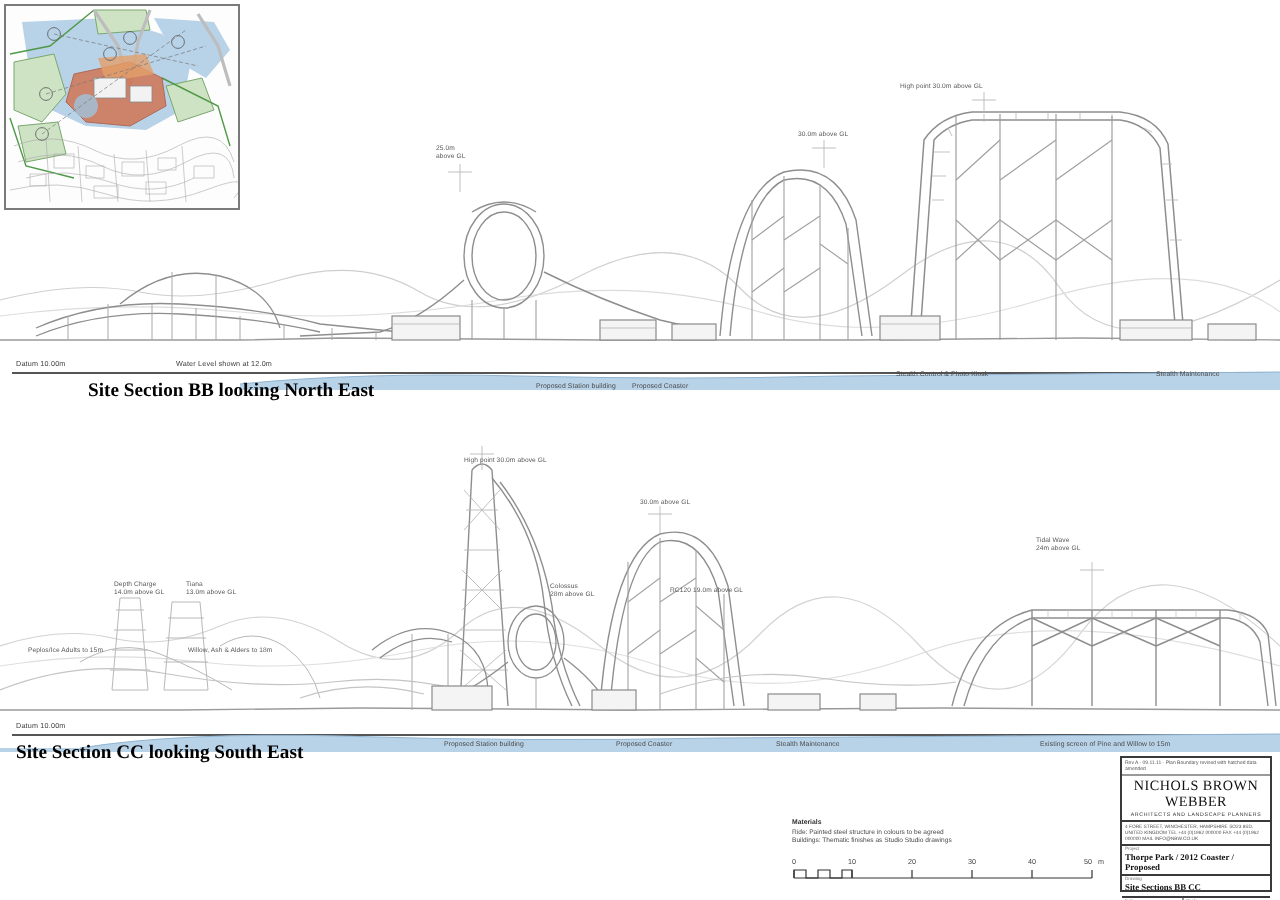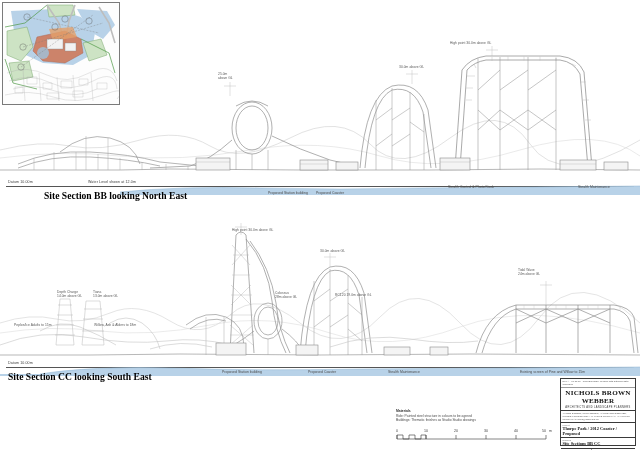--- a/index.html
+++ b/index.html
@@ -38,21 +38,21 @@
                font-family:"Liberation Sans",sans-serif;}
   .scalewrap{position:absolute;left:396px;top:428px;width:158px;height:16px;}
   .scalewrap svg{display:block;}
 
   
   .tblock{position:absolute;left:560px;top:378px;width:76px;height:68px;
           border:0.6px solid #3a3a3a;background:#fff;box-sizing:border-box;}
   .tb-rev{font-size:2.5px;line-height:3px;color:#555;padding:1px 1.5px 0.5px;
           font-family:"Liberation Sans",sans-serif;border-bottom:0.5px solid #9a9a9a;}
   .tb-logo{text-align:center;padding:1.5px 0 1px;border-bottom:0.5px solid #3a3a3a;}
-  .tb-logo .n1{font-size:7.1px;font-weight:bold;letter-spacing:.25px;color:#111;
+  .tb-logo .n1{font-size:7.1px;font-weight:normal;letter-spacing:.25px;color:#111;
                font-family:"Liberation Serif",serif;}
   .tb-logo .n2{font-size:2.6px;letter-spacing:.35px;color:#333;margin-top:0.5px;
                font-family:"Liberation Sans",sans-serif;}
   .tb-addr{font-size:2.4px;line-height:3.1px;color:#555;padding:1px 1.5px;
            border-bottom:0.5px solid #3a3a3a;font-family:"Liberation Sans",sans-serif;}
   .tb-cap{font-size:2.3px;color:#777;padding:1px 1.5px 0;
           font-family:"Liberation Sans",sans-serif;}
   .tb-val{font-size:4.4px;font-weight:bold;color:#111;padding:0 1.5px 1.5px;
           font-family:"Liberation Serif",serif;border-bottom:0.5px solid #3a3a3a;}
   .tb-grid{display:flex;border-bottom:0.5px solid #3a3a3a;}

